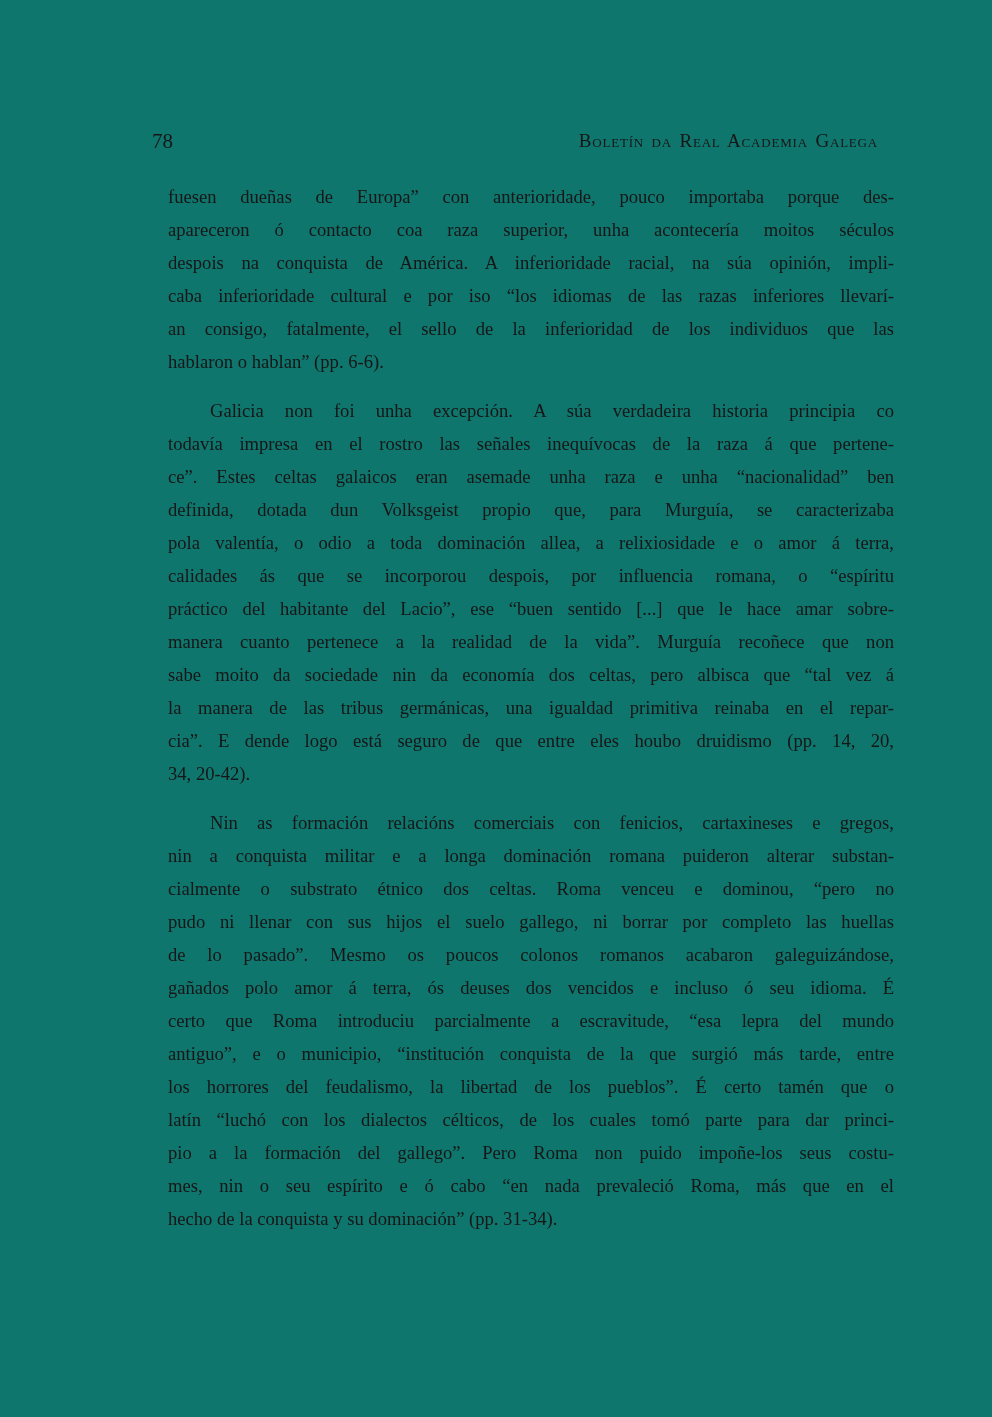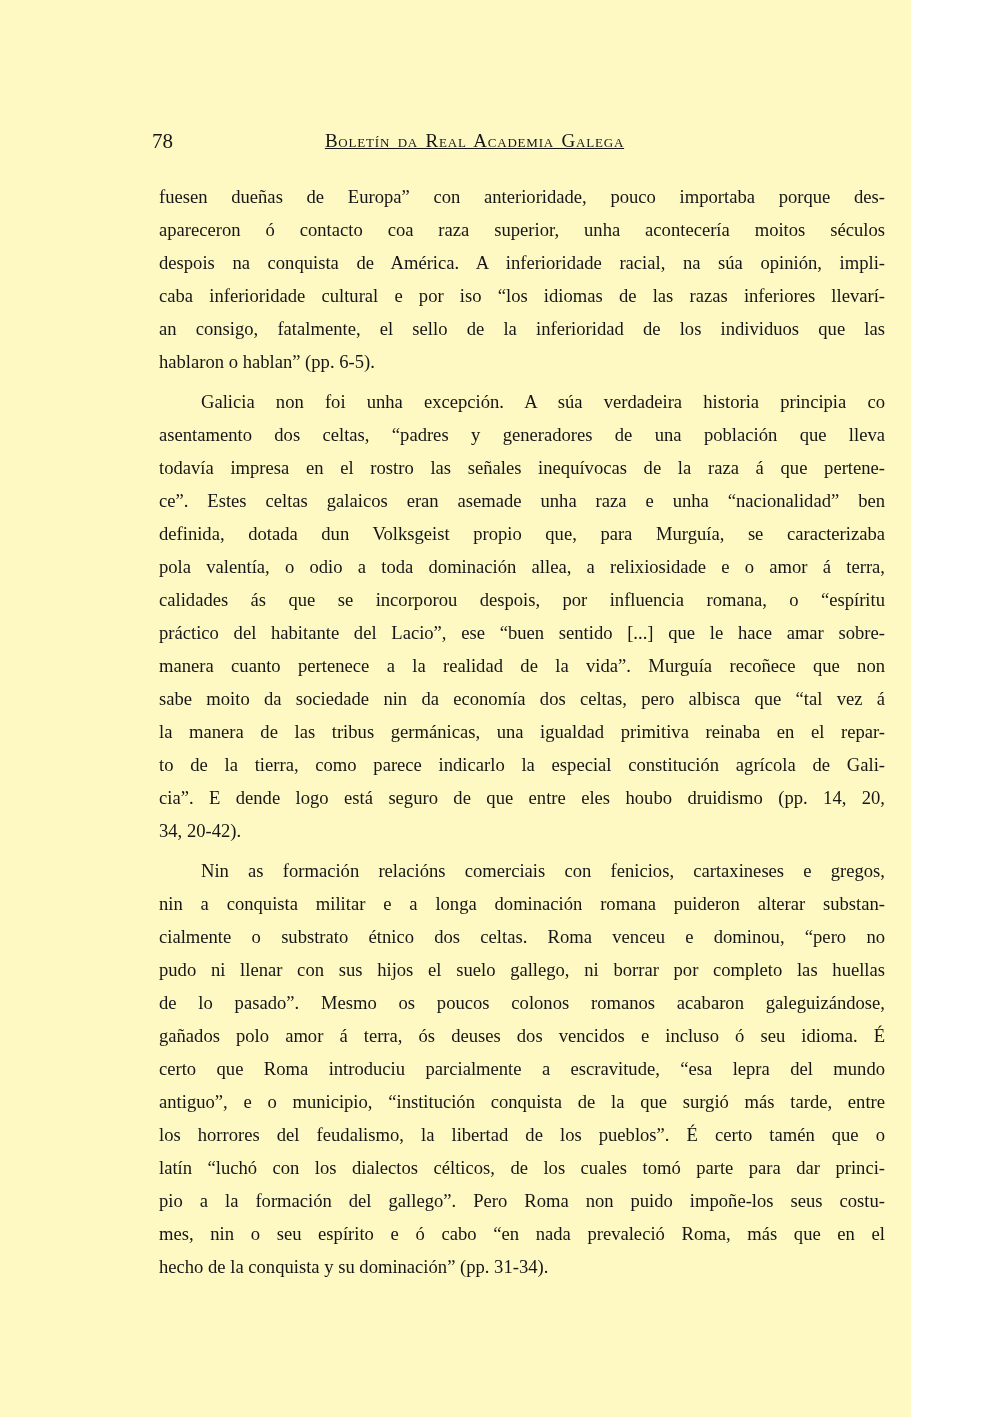--- a/index.html
+++ b/index.html
@@ -2,55 +2,54 @@
 <html><head>
 <meta charset="utf-8">
 <style>
   html, body {
     margin: 0;
     padding: 0;
     background: #ffffff;
   }
   .page {
     position: relative;
-    width: 911px;
+    width: 992px;
     height: 1417px;
-    background: #fef9c3;
+    background: #0f766e;
     box-sizing: border-box;
     padding: 128px 114px 0 152px;
     font-family: "Liberation Serif", serif;
     color: #161616;
     overflow: hidden;
   }
   .page-header {
     position: relative;
     height: 26px;
   }
   .page-number {
     position: absolute;
     left: 0;
     top: 0;
     font-size: 21px;
     line-height: 26px;
   }
   .journal-title {
-    text-align: center;
+    text-align: right;
     font-variant: small-caps;
     font-size: 19px;
     line-height: 26px;
     letter-spacing: 0.8px;
     word-spacing: 2px;
-    text-decoration: underline;
   }
   .page-body {
     margin-top: 26px;
     width: 726px;
   }
   .paragraph {
-    margin: 7px;
+    margin: 16px;
   }
   .line {
     width: 726px;
     font-size: 18.6px;
     line-height: 33px;
     text-align: justify;
     text-align-last: justify;
     white-space: normal;
   }
   .line.last {
@@ -71,35 +70,33 @@
     <span class="page-number">78</span>
     <div class="journal-title">Boletín da Real Academia Galega</div>
   </div>
   <div class="page-body">
       <div class="paragraph">
         <div class="line">fuesen dueñas de Europa” con anterioridade, pouco importaba porque des-</div>
         <div class="line">apareceron ó contacto coa raza superior, unha acontecería moitos séculos</div>
         <div class="line">despois na conquista de América. A inferioridade racial, na súa opinión, impli-</div>
         <div class="line">caba inferioridade cultural e por iso “los idiomas de las razas inferiores llevarí-</div>
         <div class="line">an consigo, fatalmente, el sello de la inferioridad de los individuos que las</div>
-        <div class="line last">hablaron o hablan” (pp. 6-5).</div>
+        <div class="line last">hablaron o hablan” (pp. 6-6).</div>
       </div>
       <div class="paragraph">
         <div class="line indent">Galicia non foi unha excepción. A súa verdadeira historia principia co</div>
-        <div class="line">asentamento dos celtas, “padres y generadores de una población que lleva</div>
         <div class="line">todavía impresa en el rostro las señales inequívocas de la raza á que pertene-</div>
         <div class="line">ce”. Estes celtas galaicos eran asemade unha raza e unha “nacionalidad” ben</div>
         <div class="line"><span class="text-segment">definida, dotada dun </span><span class="italic-term">Volksgeist</span><span class="text-segment"> propio que, para Murguía, se caracterizaba</span></div>
         <div class="line">pola valentía, o odio a toda dominación allea, a relixiosidade e o amor á terra,</div>
         <div class="line">calidades ás que se incorporou despois, por influencia romana, o “espíritu</div>
         <div class="line">práctico del habitante del Lacio”, ese “buen sentido [...] que le hace amar sobre-</div>
         <div class="line">manera cuanto pertenece a la realidad de la vida”. Murguía recoñece que non</div>
         <div class="line">sabe moito da sociedade nin da economía dos celtas, pero albisca que “tal vez á</div>
         <div class="line">la manera de las tribus germánicas, una igualdad primitiva reinaba en el repar-</div>
-        <div class="line">to de la tierra, como parece indicarlo la especial constitución agrícola de Gali-</div>
         <div class="line">cia”. E dende logo está seguro de que entre eles houbo druidismo (pp. 14, 20,</div>
         <div class="line last">34, 20-42).</div>
       </div>
       <div class="paragraph">
         <div class="line indent">Nin as formación relacións comerciais con fenicios, cartaxineses e gregos,</div>
         <div class="line">nin a conquista militar e a longa dominación romana puideron alterar substan-</div>
         <div class="line">cialmente o substrato étnico dos celtas. Roma venceu e dominou, “pero no</div>
         <div class="line">pudo ni llenar con sus hijos el suelo gallego, ni borrar por completo las huellas</div>
         <div class="line">de lo pasado”. Mesmo os poucos colonos romanos acabaron galeguizándose,</div>
         <div class="line">gañados polo amor á terra, ós deuses dos vencidos e incluso ó seu idioma. É</div>

